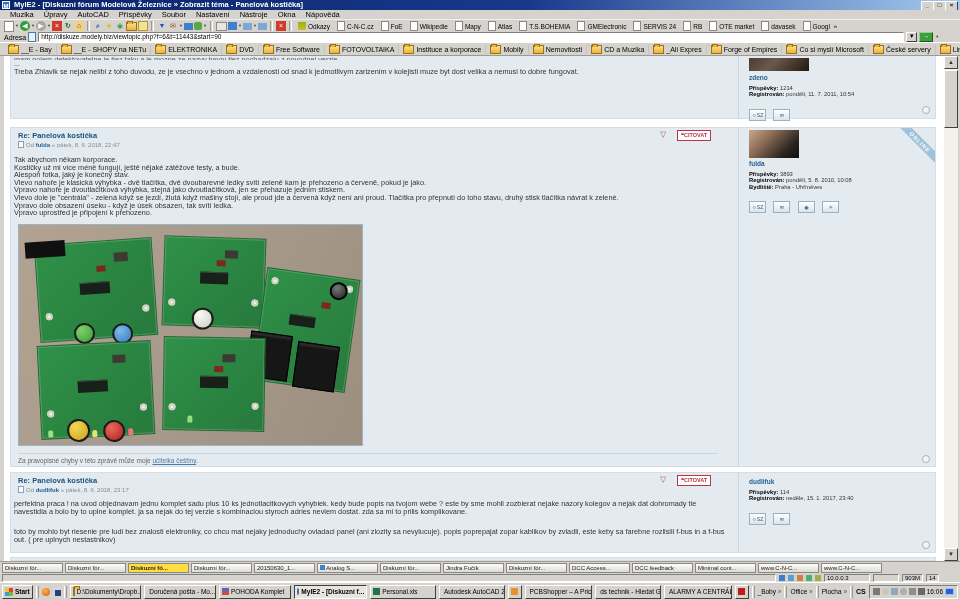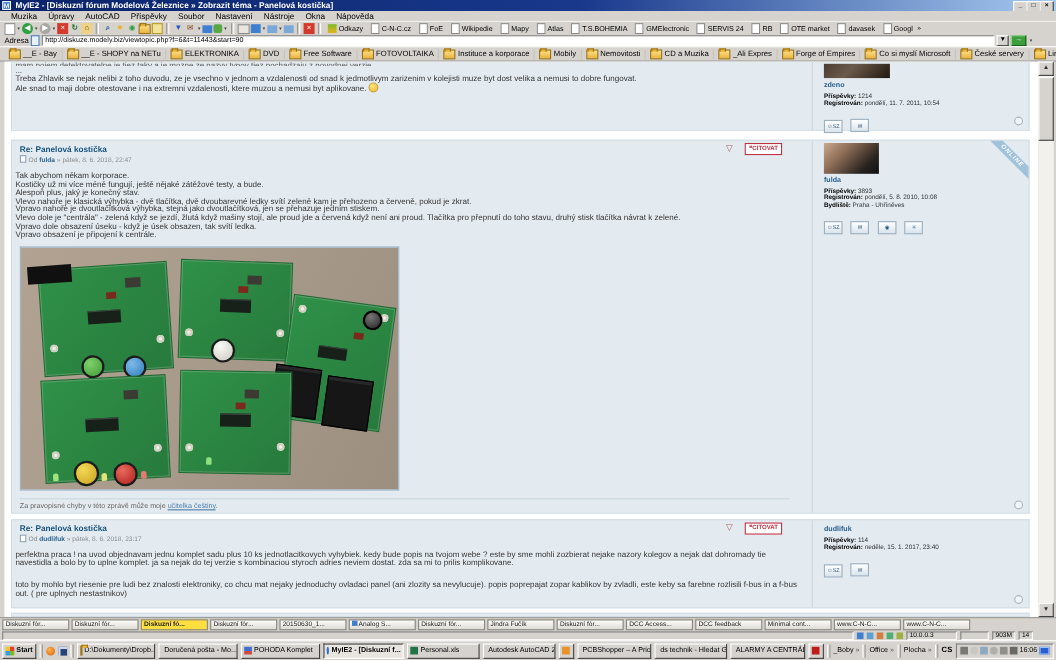--- a/index.html
+++ b/index.html
@@ -280,21 +280,20 @@
 
 </div>
 
 <div class="abs" id="content">
 
   <div class="postbox" style="top:0;height:63px;border-top:none">
     <div class="pbody" style="top:0">
       <div style="height:4px;overflow:hidden;color:#555">mam pojem detektovatelne je tiez taky a je mozne ze nazvy typov tiez pochadzaju z povodnej verzie</div>
       <div>...</div>
       <div>Treba Zhlavik se nejak nelibi z toho duvodu, ze je vsechno v jednom a vzdalenosti od snad k jedmotlivym zarizenim v kolejisti muze byt dost velika a nemusi to dobre fungovat.</div>
-      <div><span>Ale snad to maji dobre otestovane i na extremni vzdalenosti, ktere muzou a nemusi byt aplikovane.</span> <span class="smiley"></span></div>
     </div>
     <div class="usercol">
       <div class="avatar" style="width:60px;height:13px"></div>
       <div class="uname" style="margin-top:3px">zdeno</div>
       <div class="uinfo" style="margin-top:4px"><b>Příspěvky:</b> <span>1214</span></div>
       <div class="uinfo"><b>Registrován:</b> <span>pondělí, 11. 7. 2011, 10:54</span></div>
       <div style="margin-top:5px">
         <span class="ubtn">
             <span>☺</span>
             <span>SZ</span>
@@ -311,26 +310,26 @@
     <span class="warn" style="left:649px;top:3px">▽</span>
     <span class="quotebtn" style="left:666px;top:2px">
         <span>❝</span>
         <span>CITOVAT</span>
       </span>
     <div class="ptitle" style="top:3px">Re: Panelová kostička</div>
     <div class="pbyline" style="top:13px"><span class="minipost"></span><span>Od</span> <b>fulda</b> <span>»</span> <span>pátek, 8. 6. 2018, 22:47</span></div>
     <div class="pbody" style="top:28px">
       <div>Tak abychom někam korporace.</div>
       <div>Kostičky už mi více méně fungují, ještě nějaké zátěžové testy, a bude.</div>
-      <div>Alespoň plus, jaký je konečný stav.</div>
-      <div>Vlevo nahoře je klasická výhybka - dvě tlačítka, dvě dvoubarevné ledky svítí zeleně kam je přehozeno a červeně, pokud je zkrat.</div>
+      <div>Alespoň fotka, jaký je konečný stav.</div>
+      <div>Vlevo nahoře je klasická výhybka - dvě tlačítka, dvě dvoubarevné ledky svítí zeleně kam je přehozeno a červeně, pokud je jako.</div>
       <div>Vpravo nahoře je dvoutlačítková výhybka, stejná jako dvoutlačítková, jen se přehazuje jedním stiskem.</div>
       <div>Vlevo dole je "centrála" - zelená když se jezdí, žlutá když mašiny stojí, ale proud jde a červená když není ani proud. Tlačítka pro přepnutí do toho stavu, druhý stisk tlačítka návrat k zelené.</div>
       <div>Vpravo dole obsazení úseku - když je úsek obsazen, tak svítí ledka.</div>
-      <div>Vpravo obsazení je připojení k centrále.</div>
+      <div>Vpravo uprostřed je připojení k přehozeno.</div>
     </div>
 
     <div id="photo">
       <div class="pcb" style="left:18px;top:16px;width:116px;height:96px;transform:rotate(-4deg)">
         <span class="hole" style="left:6px;top:68px"></span>
           <span class="hole" style="right:6px;top:66px"></span>
         <span class="smallparts" style="left:-10px;top:-4px;width:40px;height:16px;background:#101010"></span>
         <span class="ic" style="left:42px;top:40px;width:30px;height:11px"></span>
         <span class="smallparts" style="left:78px;top:12px;width:14px;height:9px"></span>
         <span class="smallparts" style="left:60px;top:24px;width:9px;height:6px;background:#7a2a1c"></span>

